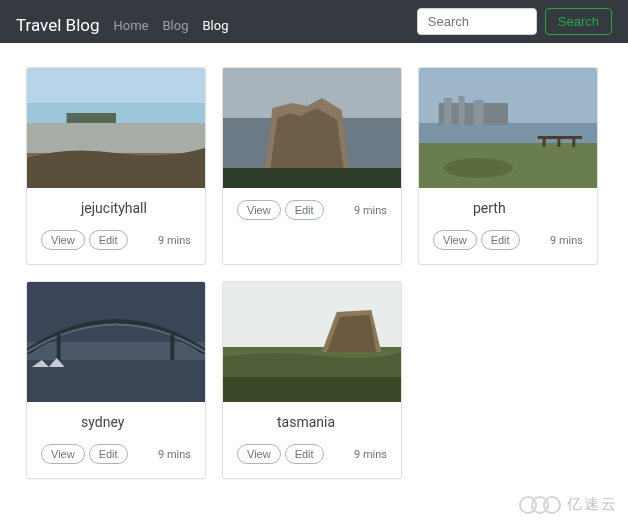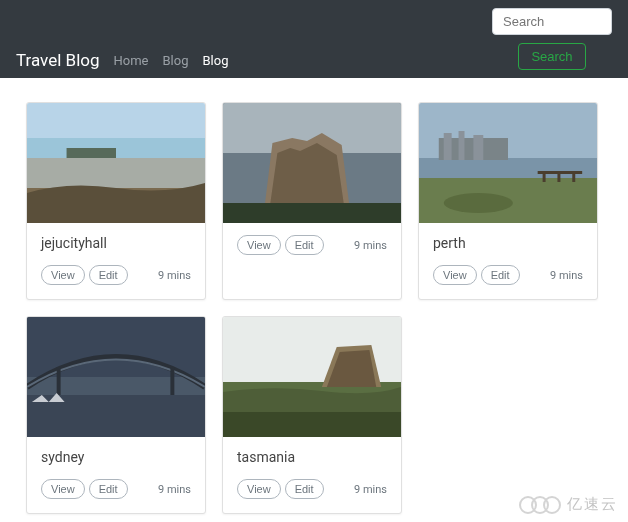--- a/index.html
+++ b/index.html
@@ -2,28 +2,28 @@
 <html><head>
   <meta charset="utf-8">
   <style>
     * { margin: 0; padding: 0; box-sizing: border-box; }
     body { font-family: -apple-system, BlinkMacSystemFont, "Segoe UI", Roboto, sans-serif; background: #fff; width: 628px; }
     .navbar { background: #343a40; padding: 8px 16px; display: flex; align-items: flex-end; justify-content: space-between; }
     .nav-left { display: flex; align-items: center; gap: 14px; }
     .brand { color: #fff; font-size: 17px; font-weight: 400; }
     .nav-link { color: #9aa0a6; font-size: 13px; text-decoration: none; }
     .nav-link.active { color: #fff; }
-    .nav-right { display: flex; align-items: center; gap: 8px; flex-direction: column; }
+    .nav-right { display: flex; align-items: center; gap: 8px; }
     .search-input { width: 120px; padding: 5px 10px; border: 1px solid #ced4da; border-radius: 4px; font-size: 13px; background: #fff; }
     .search-btn { padding: 5px 12px; background: transparent; border: 1px solid #28a745; border-radius: 4px; color: #28a745; font-size: 13px; cursor: pointer; }
     .container { padding: 24px 26px; display: flex; flex-wrap: wrap; gap: 16px; }
     .card { width: 180px; border: 1px solid #e0e0e0; border-radius: 3px; overflow: hidden; background: #fff; box-shadow: 0 1px 2px rgba(0,0,0,0.05); }
     .card-img { width: 100%; height: 120px; display: block; }
     .card-body { padding: 12px 14px 14px; }
-    .card-title { font-size: 14px; color: #444; margin-bottom: 14px; font-weight: 400; }
+    .card-title { font-size: 14px; color: #444; margin-bottom: 14px; font-weight: 400; margin-left: 40px; }
     .card-footer { display: flex; justify-content: space-between; align-items: center; }
     .btn-group { display: flex; gap: 4px; }
     .btn-sm { padding: 3px 9px; font-size: 11px; border: 1px solid #adb5bd; background: #fff; color: #6c757d; border-radius: 10px; cursor: pointer; }
     .time { font-size: 11px; color: #6c757d; }
     .watermark { position: fixed; bottom: 8px; right: 10px; display: flex; align-items: flex-end; gap: 6px; opacity: 0.5; }
     .watermark-circles { display: flex; gap: 0; }
     .circle { width: 18px; height: 18px; border: 2px solid #aaa; border-radius: 50%; }
     .circle + .circle { margin-left: -6px; }
     .watermark-text { font-size: 15px; color: #888; letter-spacing: 2px; }
   </style>

